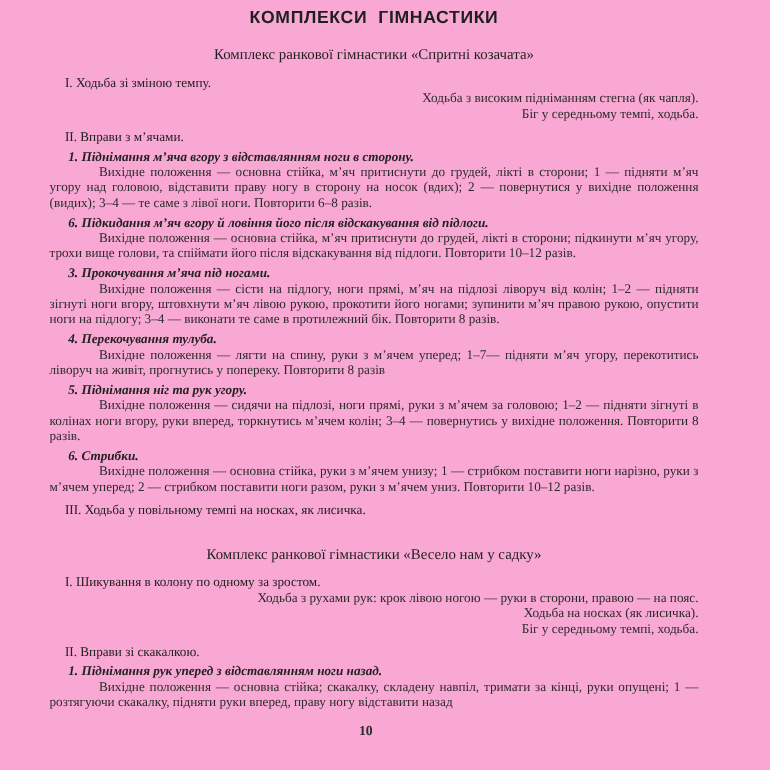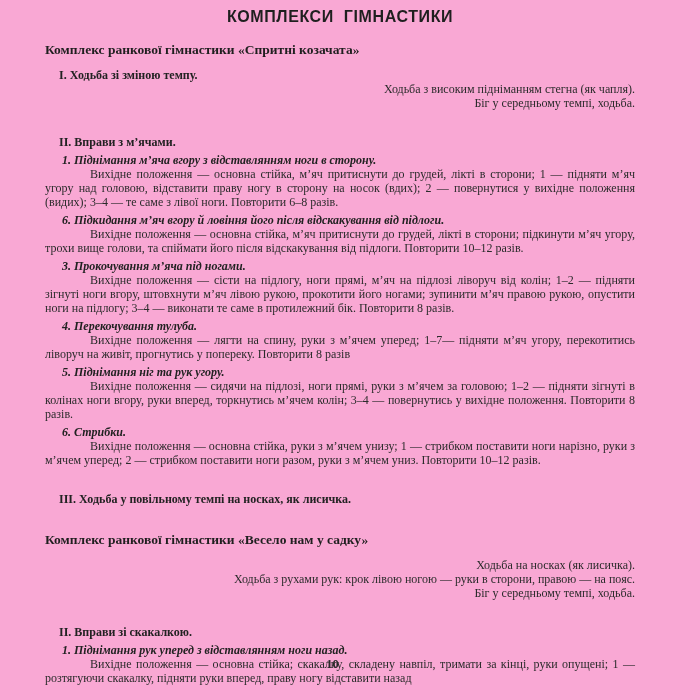--- a/index.html
+++ b/index.html
@@ -28,35 +28,36 @@
     font-weight: 700;
     letter-spacing: 0.6px;
     word-spacing: 5px;
     text-align: center;
     color: #1f1f1f;
     margin: 0 0 16px 0;
   }
   .section-heading {
     font-size: 13.5px;
     line-height: 16px;
-    font-weight: 700;
+    font-weight: 400;
+    text-align: center;
     color: #1f1f1f;
     margin: 0 0 10px 0;
   }
   .section-heading.second {
     margin-top: 26px;
   }
   p { margin: 0; }
   .roman {
-    font-weight: 700;
+    font-weight: 400;
     margin-left: 14px;
     color: #222;
   }
   .roman.spaced {
-    margin-top: 25px;
+    margin-top: 7px;
   }
   .sub {
     margin-left: 33px;
     text-align: right;
   }
   .ex-head {
     font-weight: 700;
     font-style: italic;
     margin-left: 17px;
     margin-top: 4px;
@@ -110,22 +111,23 @@
 
     <p class="ex-head">6. Стрибки.</p>
     <p class="ex-body">Вихідне положення — основна стійка, руки з м’ячем унизу; 1 — стрибком поставити ноги нарізно, руки з м’ячем уперед; 2 — стрибком поставити ноги разом, руки з м’ячем униз. Повторити 10–12 разів.</p>
 
     <p class="roman spaced">III. Ходьба у повільному темпі на носках, як лисичка.</p>
   </section>
 
   <section>
     <h2 class="section-heading second">Комплекс ранкової гімнастики «Весело нам у садку»</h2>
 
+    <p class="roman">I. Шикування в колону по одному за зростом.</p>
+    <p class="sub">Ходьба з рухами рук: крок лівою ногою — руки в сторони, правою — на пояс.</p>
     <p class="sub">Ходьба на носках (як лисичка).</p>
-    <p class="sub">Ходьба з рухами рук: крок лівою ногою — руки в сторони, правою — на пояс.</p>
     <p class="sub">Біг у середньому темпі, ходьба.</p>
 
     <p class="roman spaced">II. Вправи зі скакалкою.</p>
 
     <p class="ex-head">1. Піднімання рук уперед з відставлянням ноги назад.</p>
     <p class="ex-body">Вихідне положення — основна стійка; скакалку, складену навпіл, тримати за кінці, руки опущені; 1 — розтягуючи скакалку, підняти руки вперед, праву ногу відставити назад</p>
   </section>
 
   <div class="page-number">10</div>
 

